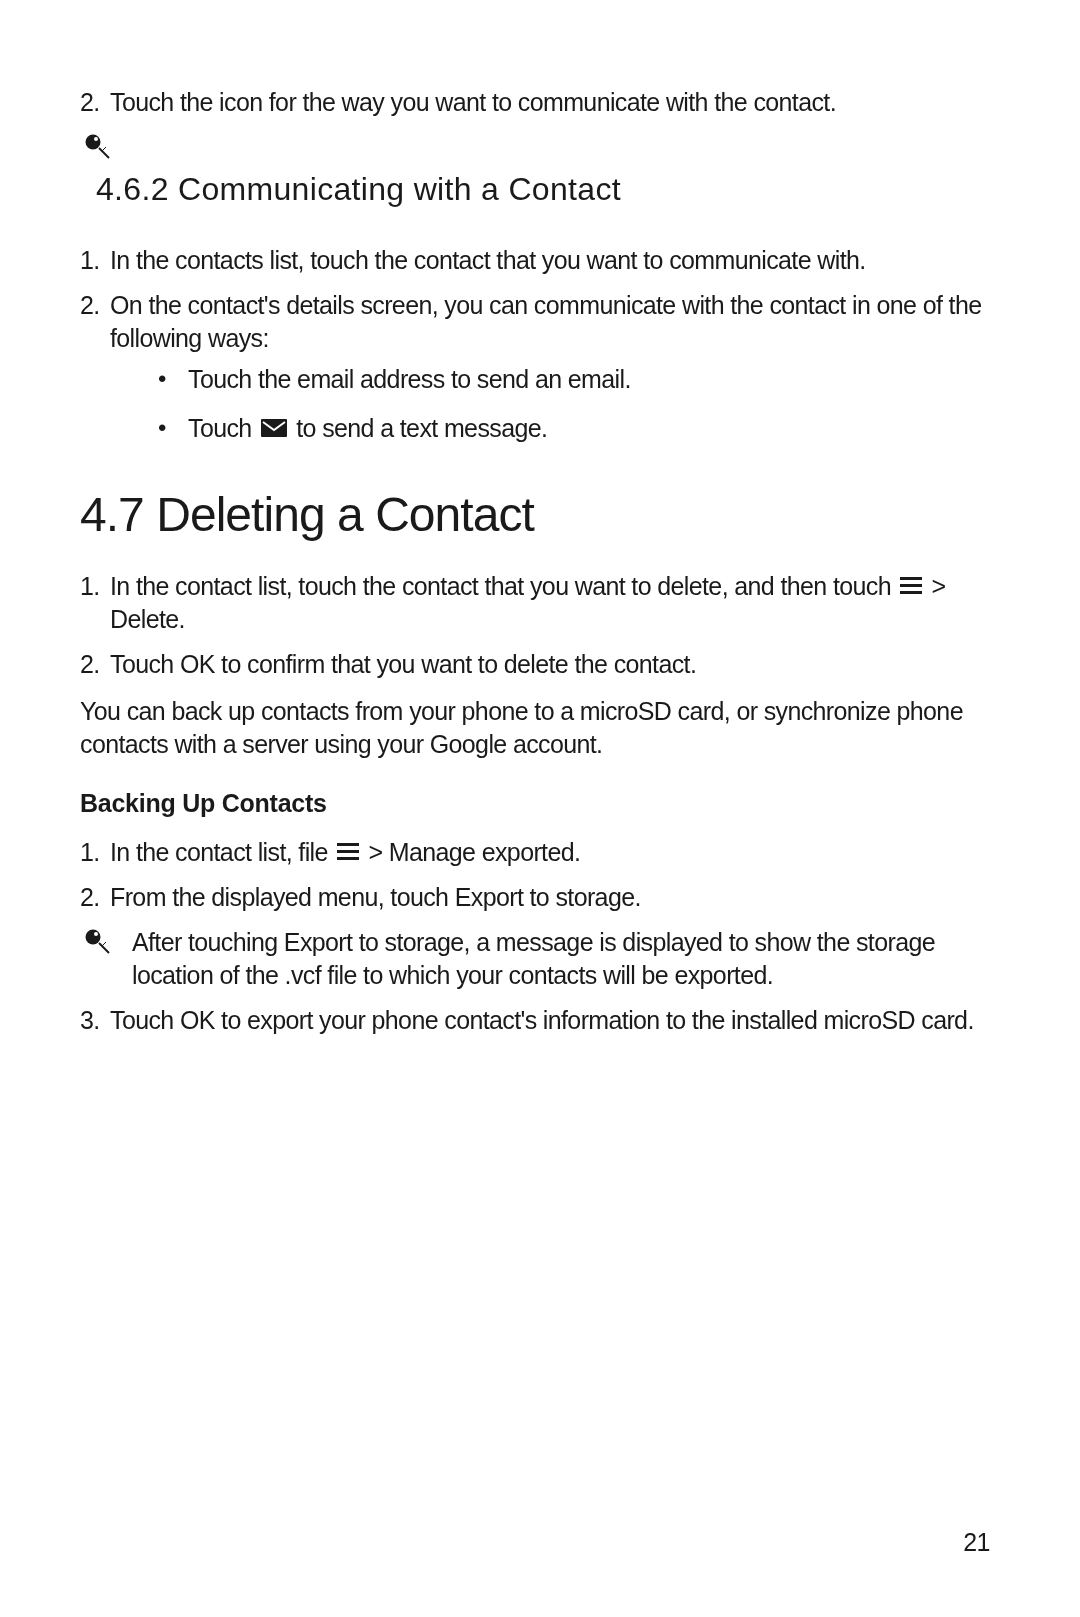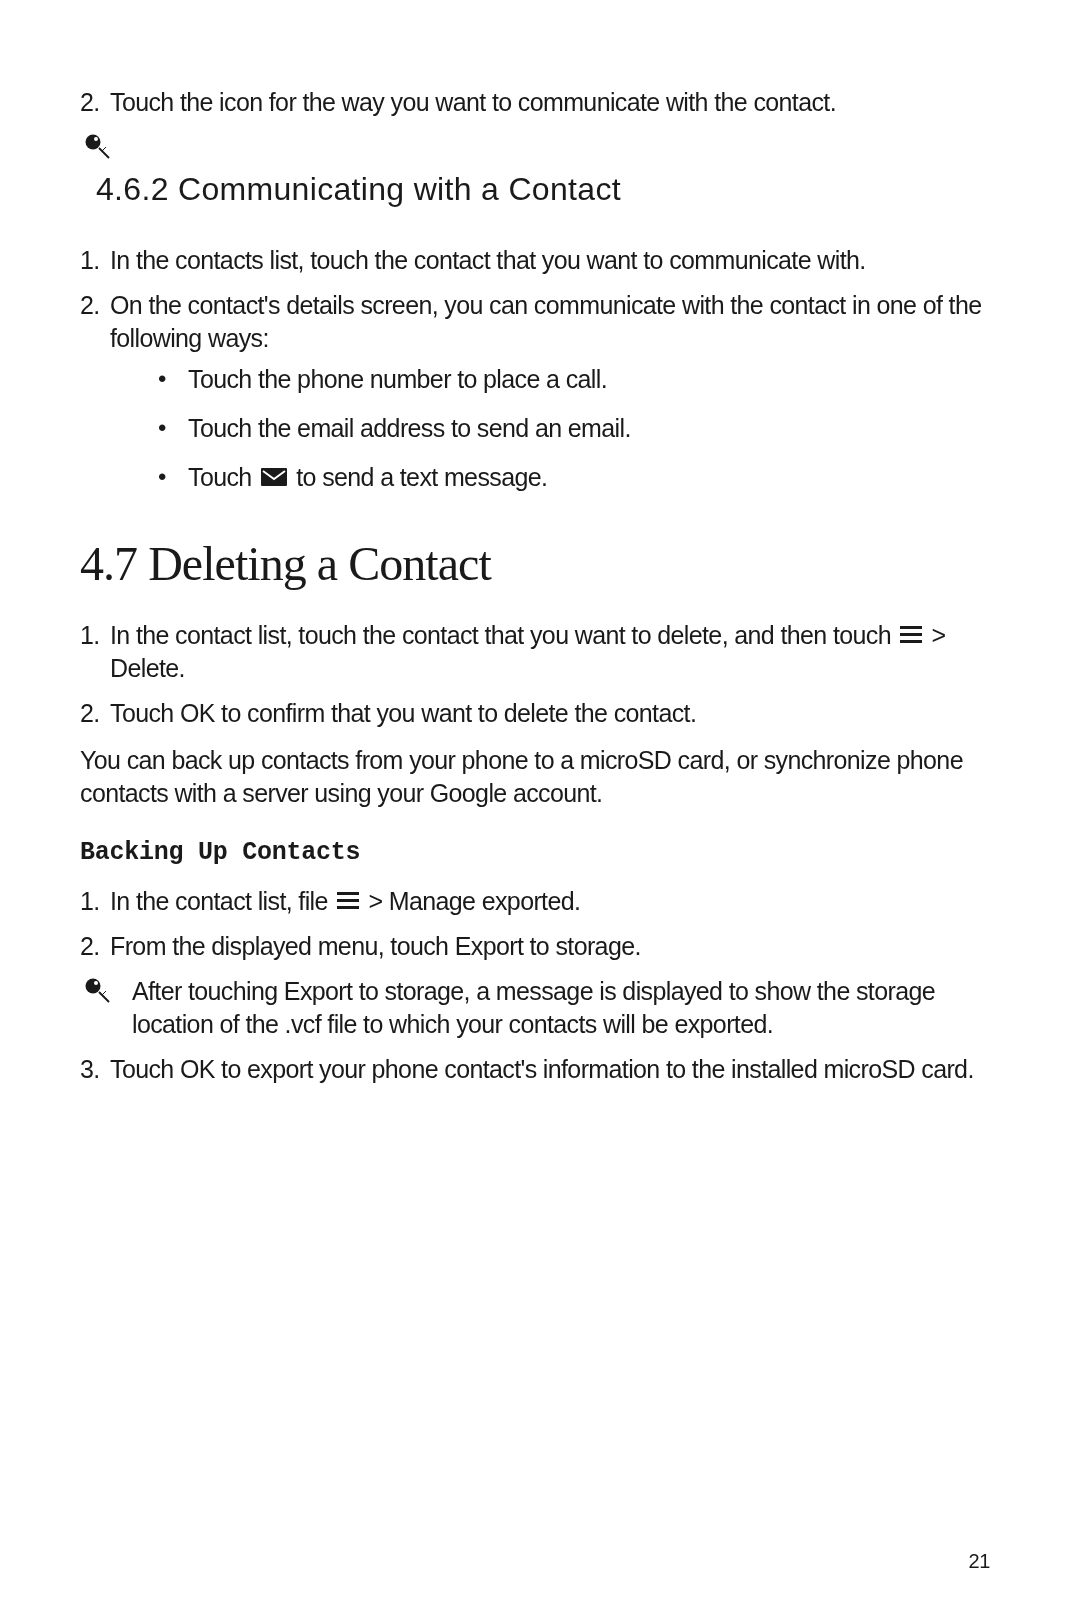--- a/index.html
+++ b/index.html
@@ -15,38 +15,38 @@
     background: #ffffff;
     font-family: Arial, Helvetica, sans-serif;
     color: #1a1a1a;
     letter-spacing: -0.015em;
     box-sizing: border-box;
     padding: 80px 80px 0 80px;
   }
   .page * { box-sizing: border-box; }
 
   h1.section {
-    font-family: Liberation Serif, serif;
+    font-family: Liberation Sans, sans-serif;
     font-weight: 400;
     font-size: 48px;
     margin: 0;
     padding: 28px 0 22px 0;
     letter-spacing: -0.02em;
     font-stretch: condensed;
   }
   h2.subsection {
     font-family: "Arial Narrow", Arial, Helvetica, sans-serif;
     font-weight: 400;
     font-size: 32px;
     margin: 16px;
     padding: 18px 0 14px 0;
     letter-spacing: 0.01em;
   }
   h3.subsub {
-    font-family: Liberation Mono, monospace;
+    font-family: Liberation Sans, sans-serif;
     font-weight: 700;
     font-size: 25px;
     margin: 0;
     padding: 16px 0 12px 0;
     letter-spacing: -0.01em;
   }
 
   ol.steps,
   ul.bullets,
   p.bodytext {
@@ -130,23 +130,23 @@
   .menu-icon span:last-child { margin-bottom: 0; }
 
   
   .envelope-icon svg { display: block; }
 
   
   .magnify-icon svg { display: block; }
 
   .pagenum {
     position: absolute;
-    bottom: 44px;
+    bottom: 60px;
     right: 90px;
-    font-size: 20px;
+    font-size: 25px;
     letter-spacing: -0.02em;
   }
 </style>
 </head>
 <body>
 
 <div class="page">
 
   <ol class="steps">
     <li>
@@ -170,21 +170,20 @@
 
   <ol class="steps">
     <li>
       <span class="num">1.</span>
       <span>In the contacts list, touch the contact that you want to communicate with.</span>
     </li>
     <li>
       <span class="num">2.</span>
       <span>On the contact's details screen, you can communicate with the contact in one of the following ways:</span>
       <ul class="bullets">
-        <li><span>Touch the phone number to place a call.</span></li>
         <li><span>Touch the email address to send an email.</span></li>
         <li>
           <span>Touch </span><span class="icon-inline envelope-icon"><svg width="26" height="18" viewBox="0 0 26 18">
                 <rect x="0" y="0" width="26" height="18" rx="1" fill="#1a1a1a"></rect>
                 <polyline points="2,3 13,11 24,3" fill="none" stroke="#fff" stroke-width="2"></polyline>
               </svg></span><span> to send a text message.</span>
         </li>
       </ul>
     </li>
   </ol>

